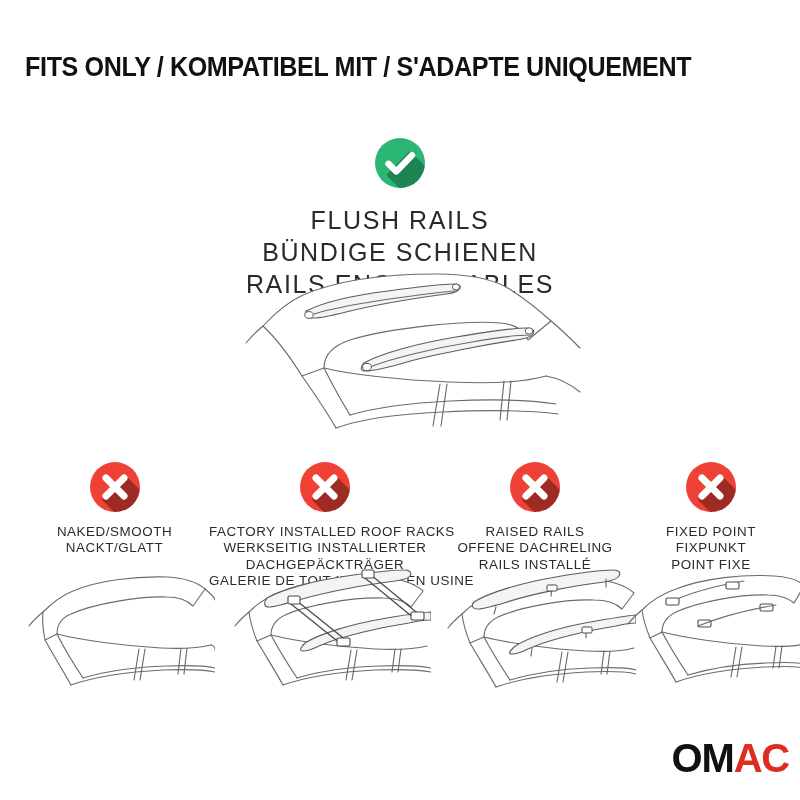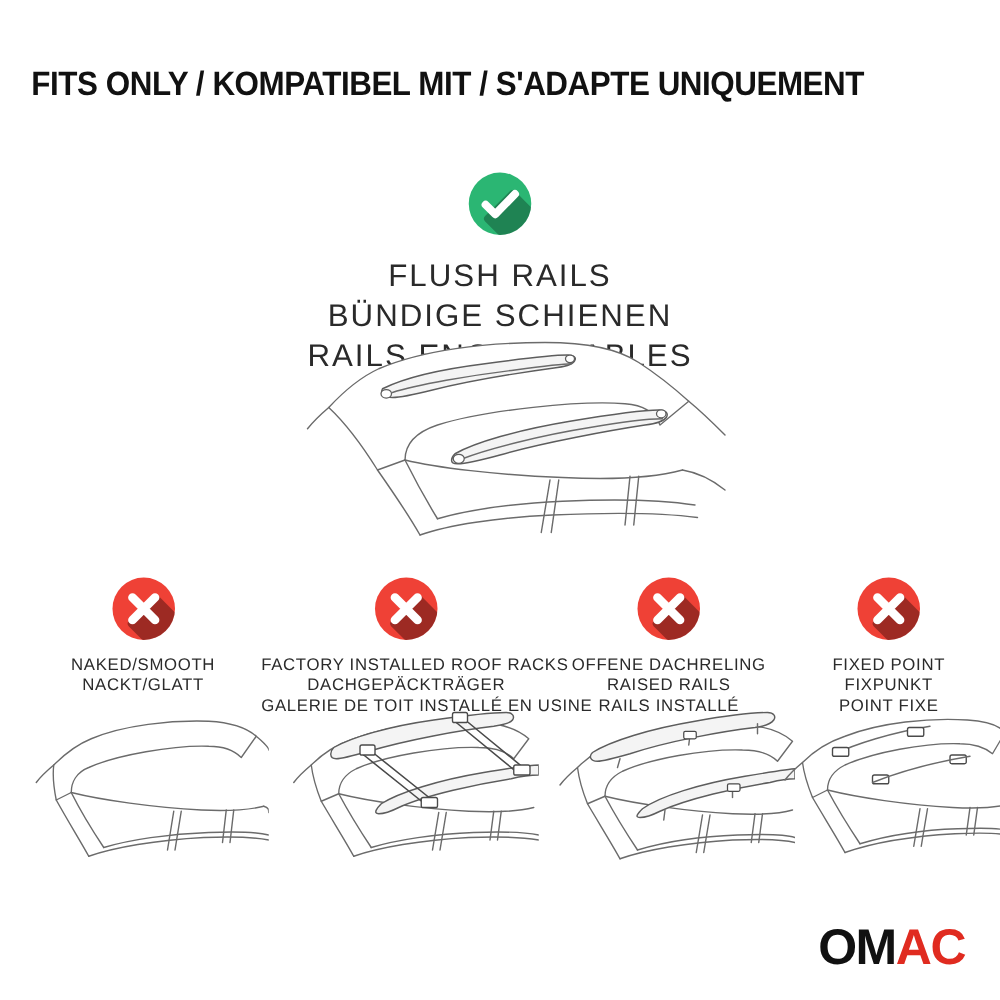--- a/index.html
+++ b/index.html
@@ -130,21 +130,21 @@
   #opt-3 { left: 628px; width: 166px; }
 
   #opt-0 .opt-illustration { top: 104px; }
   #opt-1 .opt-illustration { top: 92px; }
   #opt-2 .opt-illustration { top: 96px; }
   #opt-3 .opt-illustration { top: 96px; }
 
   
   .logo {
     position: absolute;
-    right: 28px;
+    right: 11px;
     bottom: 22px;
     font-family: "Liberation Sans Narrow", "Liberation Sans", sans-serif;
     font-weight: 700;
     font-size: 40px;
     letter-spacing: -1.2px;
     line-height: 1;
   }
   .logo .dark { color: #111111; }
   .logo .accent { color: #e02b20; }
 
@@ -265,20 +265,21 @@
     <div class="opt-badge-wrap">
       <div class="badge no">
         <div class="shade"></div>
         <svg viewBox="0 0 50 50" aria-hidden="true">
           <path d="M16 16 L34 34 M34 16 L16 34" fill="none" stroke="#ffffff" stroke-width="7" stroke-linecap="round"></path>
         </svg>
       </div>
     </div>
     <div class="opt-labels">
       <span class="ln">FACTORY INSTALLED ROOF RACKS</span>
+      <span class="ln">WERKSEITIG INSTALLIERTER</span>
       <span class="ln">DACHGEPÄCKTRÄGER</span>
       <span class="ln">GALERIE DE TOIT INSTALLÉ EN USINE</span>
     </div>
     <div class="opt-illustration">
       <svg viewBox="0 0 212 140" width="212" height="140">
         <path class="ln-fill-w" d="M30 58 C40 48 52 41 64 37 C92 26 134 22 166 24 C184 25 196 30 204 37
                  L192 53 C186 47 176 44 164 44 C134 43 88 51 66 61
                  C56 66 52 73 52 81 L38 87 C34 77 31 66 30 58 Z"></path>
         <path class="ln-stroke" d="M30 58 C24 63 19 68 16 72"></path>
         <path class="ln-stroke" d="M38 87 C48 104 58 120 64 131"></path>
@@ -320,22 +321,22 @@
   <div class="option" id="opt-2">
     <div class="opt-badge-wrap">
       <div class="badge no">
         <div class="shade"></div>
         <svg viewBox="0 0 50 50" aria-hidden="true">
           <path d="M16 16 L34 34 M34 16 L16 34" fill="none" stroke="#ffffff" stroke-width="7" stroke-linecap="round"></path>
         </svg>
       </div>
     </div>
     <div class="opt-labels">
+      <span class="ln">RAISED RAILS</span>
       <span class="ln">OFFENE DACHRELING</span>
-      <span class="ln">RAISED RAILS</span>
       <span class="ln">RAILS INSTALLÉ</span>
     </div>
     <div class="opt-illustration">
       <svg viewBox="0 0 202 136" width="202" height="136">
         <path class="ln-fill-w" d="M28 56 C38 46 50 39 62 35 C90 24 130 20 162 22 C180 23 192 28 200 35
                  L188 51 C182 45 172 42 160 42 C130 41 86 49 64 59
                  C54 64 50 71 50 79 L36 85 C32 75 29 64 28 56 Z"></path>
         <path class="ln-stroke" d="M28 56 C22 61 17 66 14 70"></path>
         <path class="ln-stroke" d="M36 85 C46 102 56 118 62 129"></path>
         <path class="ln-stroke" d="M50 79 C58 94 68 110 76 122"></path>

